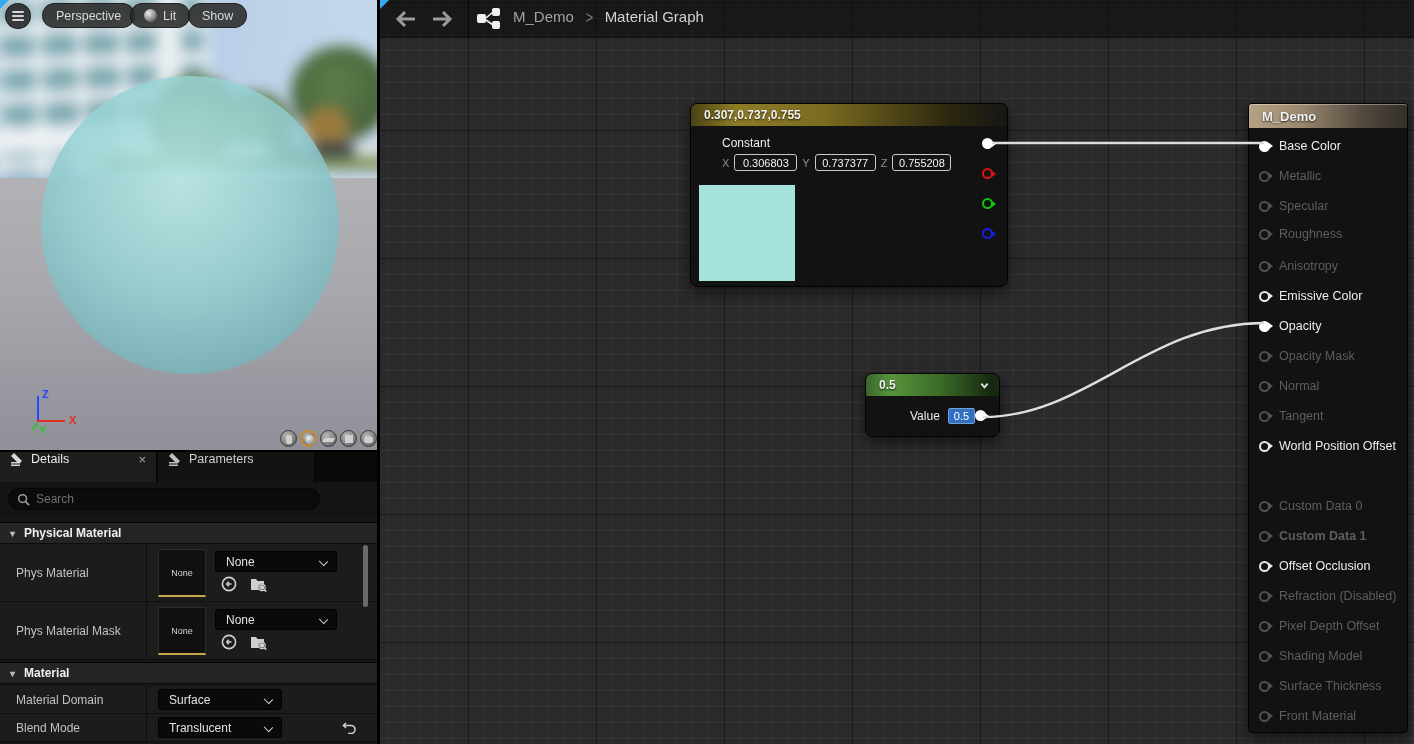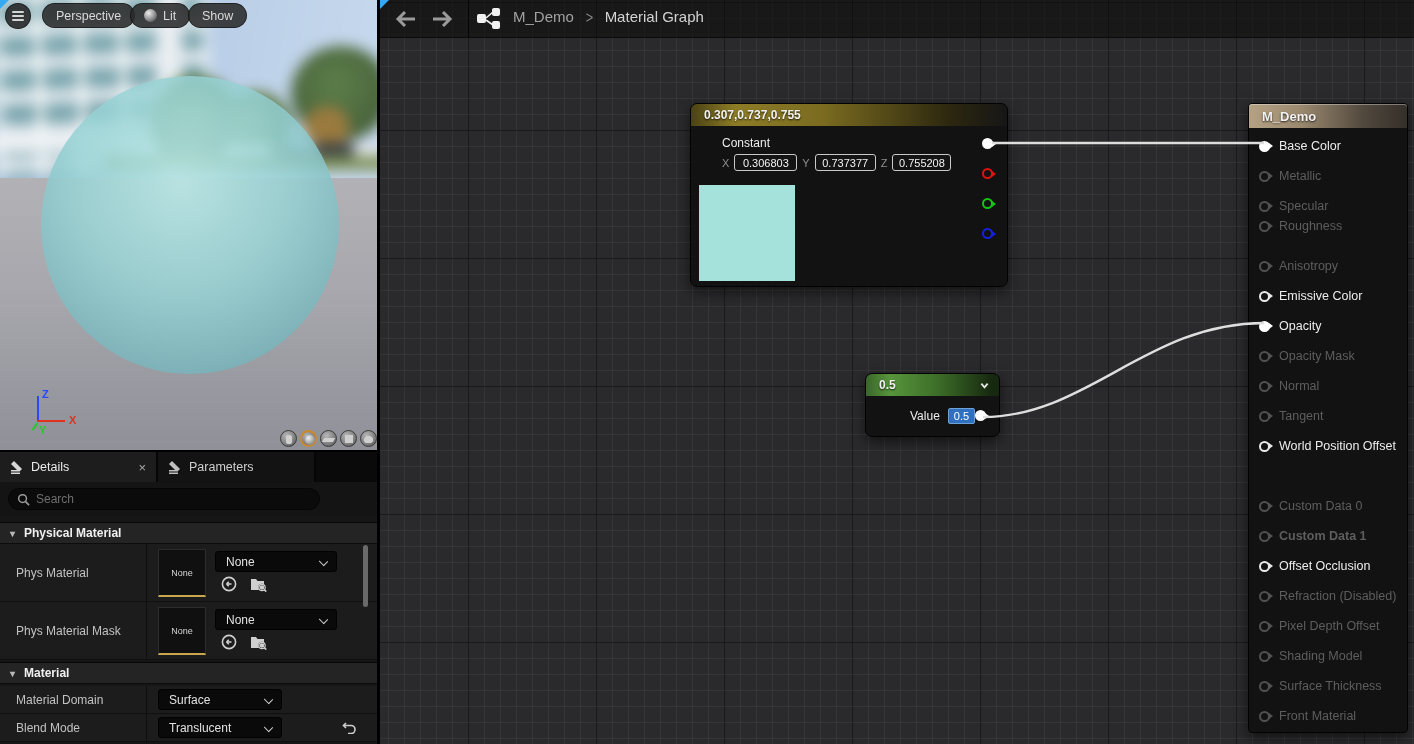--- a/index.html
+++ b/index.html
@@ -71,21 +71,21 @@
            background:radial-gradient(circle at 35% 30%, #efefef, #909090 70%); }
   .g-pln { left:2px; top:7px; width:11px; height:4px; transform:skewX(-30deg); background:#cfcfcf; }
   .g-cub { left:4px; top:4px; width:8px; height:8px; background:#cfcfcf; }
   .g-tea { left:3px; top:5px; width:9px; height:7px; border-radius:50% 50% 40% 40%; background:#cfcfcf; }
 
   .corner-tri { width:0; height:0; border-top:9px solid #35a9f2; border-right:9px solid transparent; z-index:40; }
 
   
   #details { left:0; top:450px; width:377px; height:294px; background:#161616; border-top:2px solid #000; }
   .tabbar { left:0; top:0; width:377px; height:30px; background:#0a0a0a; display:flex; }
-  .tab { height:30px; display:flex; align-items:center; gap:7px; padding:0 10px;
+  .tab { height:30px; display:flex; align-items:flex-start; gap:7px; padding:0 10px;
          font-size:12.5px; color:#cfcfcf; border-right:2px solid #060606; }
   .tab.active { background:#1d1d1d; color:#ebebeb; width:158px; }
   .tab.inactive { background:#131313; width:158px; }
   .tab .close { margin-left:auto; color:#a8a8a8; font-size:13px; }
   .search-row { left:0; top:30px; width:377px; height:34px; background:#141414; }
   .search-box { left:8px; top:6px; width:312px; height:22px; border-radius:11px;
        background:#0b0b0b; border:1px solid #050505; display:flex; align-items:center; padding:0 8px; gap:6px; }
   .search-box input { background:transparent; border:none; outline:none; color:#bdbdbd;
        font-size:12px; width:250px; font-family:"Liberation Sans",sans-serif; }
   .search-box input::placeholder { color:#6f6f6f; }
@@ -427,21 +427,21 @@
             <span class="pin-label">Base Color</span>
           </div>
         <div class="pin-row disabled" style="top:33px;">
             <span class="bullet"></span>
             <span class="pin-label">Metallic</span>
           </div>
         <div class="pin-row disabled" style="top:63px;">
             <span class="bullet"></span>
             <span class="pin-label">Specular</span>
           </div>
-        <div class="pin-row disabled" style="top:83px;">
+        <div class="pin-row disabled" style="top:91px;">
             <span class="bullet"></span>
             <span class="pin-label">Roughness</span>
           </div>
         <div class="pin-row disabled" style="top:123px;">
             <span class="bullet"></span>
             <span class="pin-label">Anisotropy</span>
           </div>
         <div class="pin-row enabled" style="top:153px;">
             <span class="bullet"></span>
             <span class="pin-label">Emissive Color</span>

